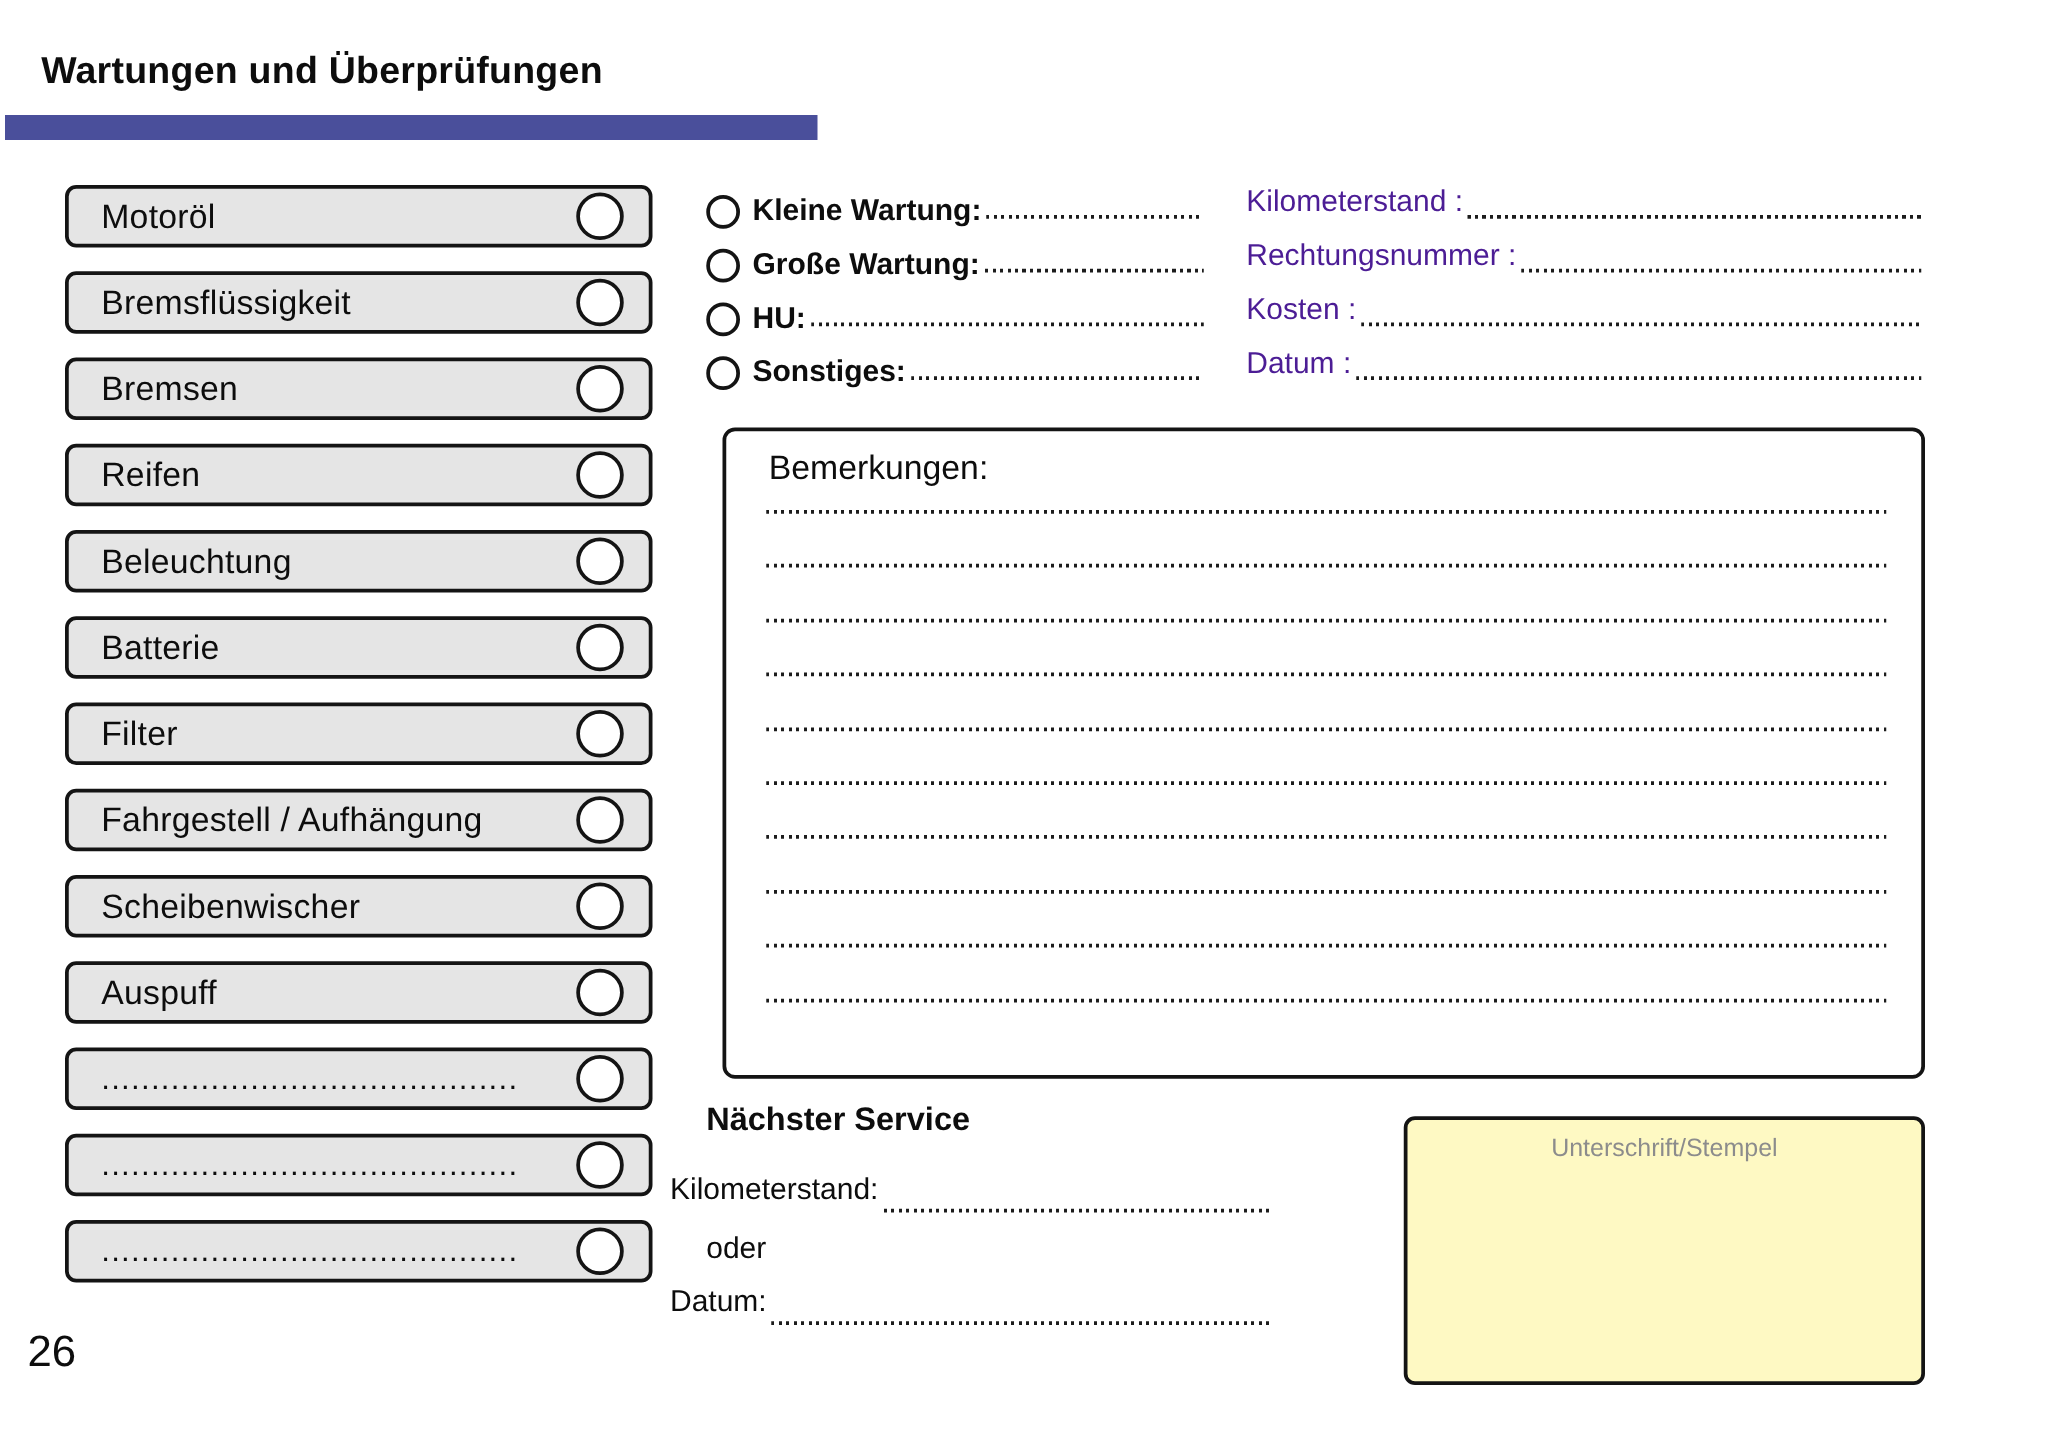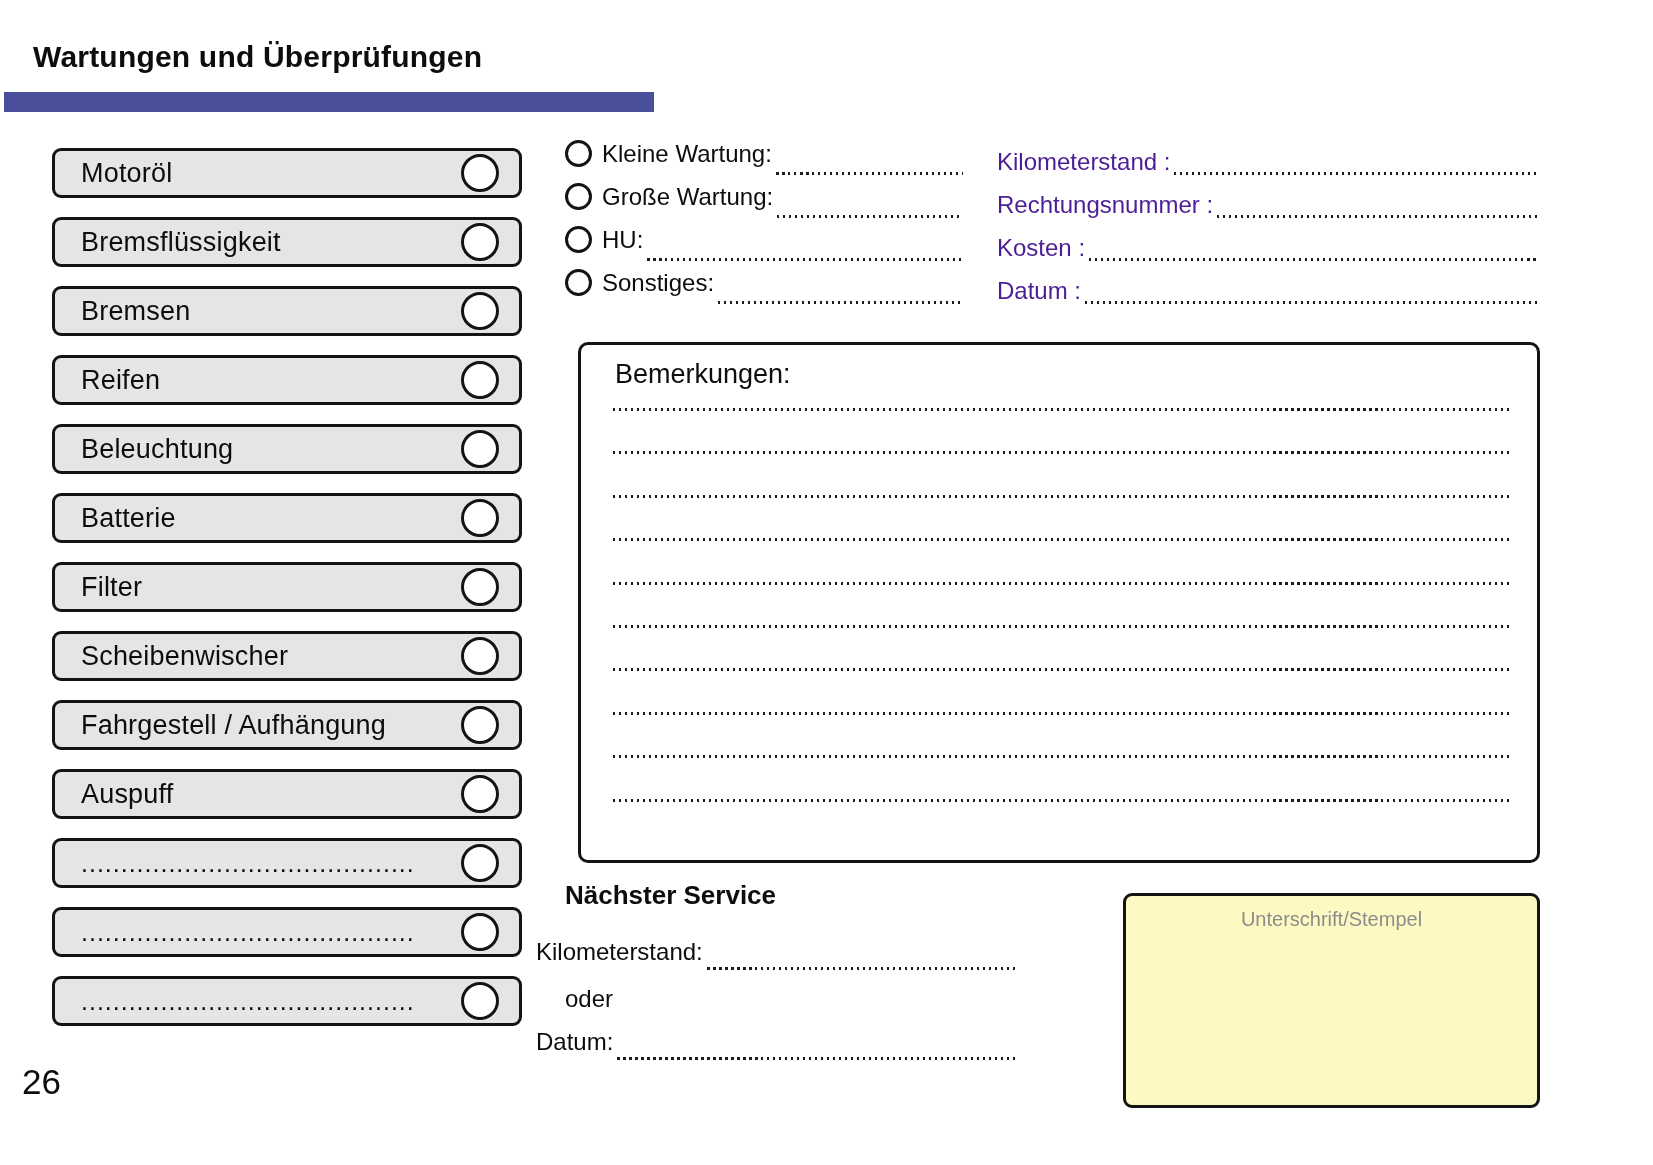--- a/index.html
+++ b/index.html
@@ -11,21 +11,21 @@
 
   
   .checklist{position:absolute;left:52px;top:148px;width:470px;display:flex;flex-direction:column;gap:19px;}
   .checkbox-row{box-sizing:border-box;height:50px;border:3px solid #141414;border-radius:9px;display:flex;align-items:center;padding:0 20px 0 26px;background:#e5e5e5;}
   .checkbox-row .lbl{font-size:27px;color:#0d0d0d;white-space:nowrap;flex:1 1 auto;letter-spacing:.2px;}
   .checkbox-row .lbl.dots{font-size:25px;letter-spacing:1px;overflow:hidden;}
   .circle{box-sizing:border-box;flex:0 0 auto;width:38px;height:38px;border:3px solid #141414;border-radius:50%;background:#fff;}
 
   
   .service-options{position:absolute;left:565px;top:140px;width:398px;}
-  .opt-row{display:flex;align-items:flex-start;height:43px;}
+  .opt-row{display:flex;align-items:flex-end;height:43px;font-weight:bold;}
   .opt-row .radio{box-sizing:border-box;flex:0 0 auto;width:27px;height:27px;border:3px solid #141414;border-radius:50%;margin-right:10px;background:#fff;}
   .opt-row .lbl{font-size:24px;white-space:nowrap;color:#0d0d0d;}
 
   
   .detail-fields{position:absolute;left:997px;top:140px;width:540px;}
   .field-row{display:flex;align-items:center;height:43px;}
   .field-row .lbl{font-size:24px;white-space:nowrap;color:#4c1d95;}
 
   .dotfill{flex:1 1 auto;height:3px;align-self:flex-end;margin:0 0 8px 4px;
     background-image:repeating-linear-gradient(90deg,#1c1c1c 0 2.5px,transparent 2.5px 6px);}
@@ -79,25 +79,25 @@
     </div>
     <div class="checkbox-row">
       <span class="lbl">Batterie</span>
       <span class="circle"></span>
     </div>
     <div class="checkbox-row">
       <span class="lbl">Filter</span>
       <span class="circle"></span>
     </div>
     <div class="checkbox-row">
-      <span class="lbl">Scheibenwischer</span>
+      <span class="lbl">Fahrgestell / Aufhängung</span>
       <span class="circle"></span>
     </div>
     <div class="checkbox-row">
-      <span class="lbl">Fahrgestell / Aufhängung</span>
+      <span class="lbl">Scheibenwischer</span>
       <span class="circle"></span>
     </div>
     <div class="checkbox-row">
       <span class="lbl">Auspuff</span>
       <span class="circle"></span>
     </div>
     <div class="checkbox-row">
       <span class="lbl dots">..........................................</span>
       <span class="circle"></span>
     </div>

